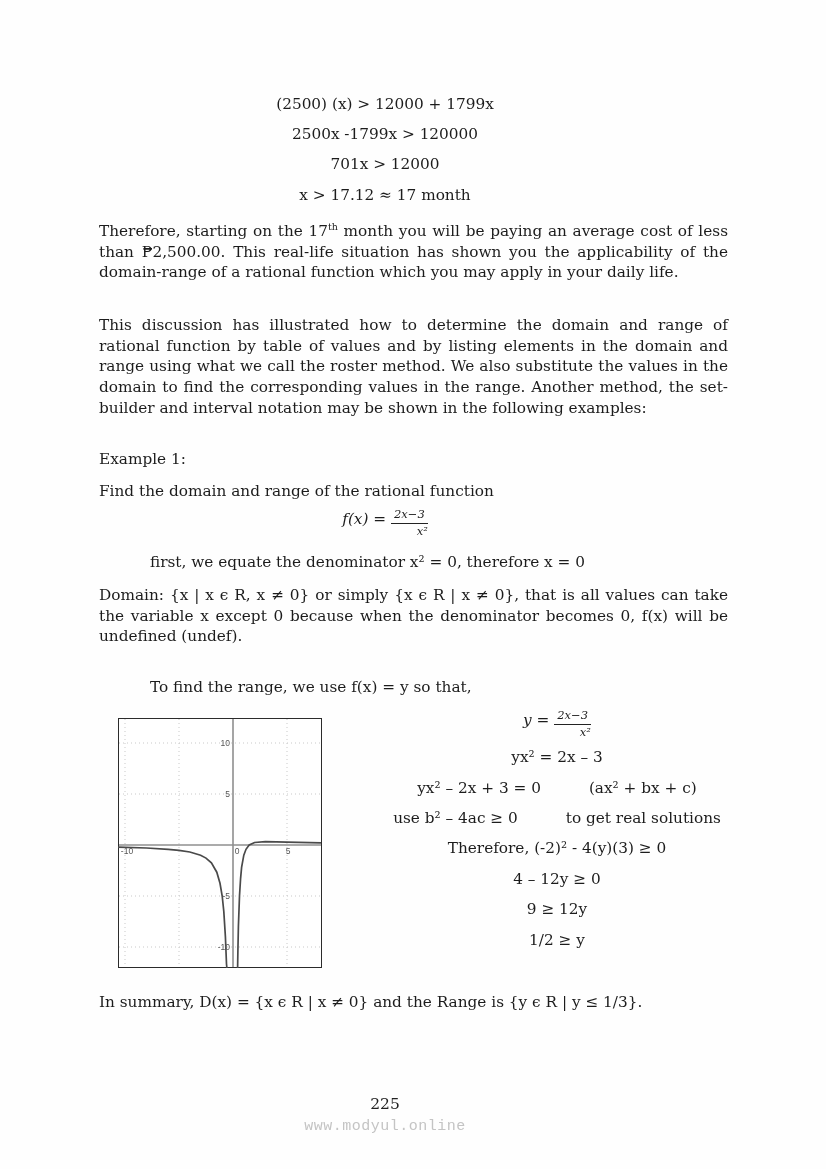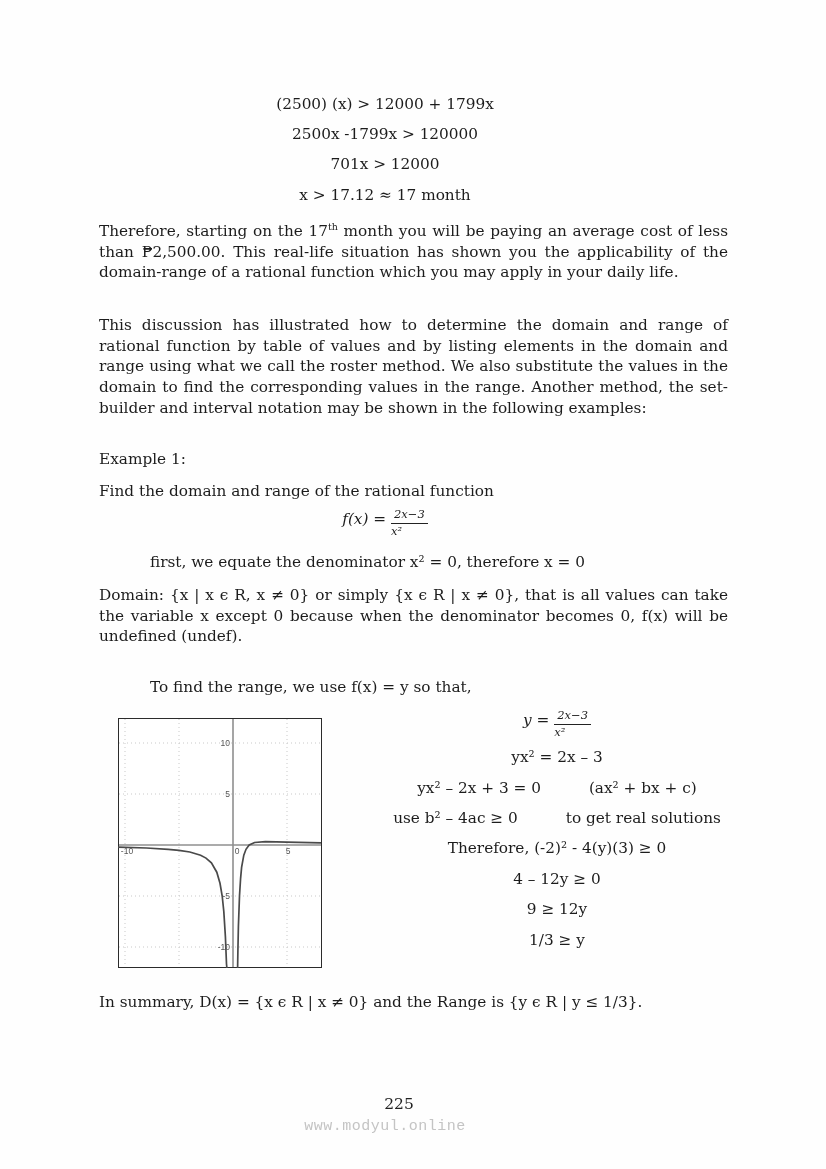--- a/index.html
+++ b/index.html
@@ -8,32 +8,32 @@
     position:relative; width:826px; height:1169px; margin:0 auto;
     background:#fefefe; font-family:"DejaVu Serif", serif;
     color:#1c1c1c; overflow:hidden;
   }
   .abs { position:absolute; }
   .centerband { left:0; width:770px; text-align:center; }
   .eq-top { top:89px; font-size:15.3px; line-height:30.2px; }
   .para { left:99px; width:629px; font-size:15.3px; line-height:20.7px; text-align:justify; }
   .plain { font-size:15.3px; }
   sup.sm { font-size:9.5px; vertical-align:super; line-height:0; }
-  .frac { display:inline-block; vertical-align:-0.95em; text-align:left;
+  .frac { display:inline-block; vertical-align:-0.95em; text-align:right;
           font-size:11.5px; line-height:1.2; font-style:italic; }
   .frac .num { display:block; border-bottom:1px solid #222; padding:0 3px 1px; }
   .frac .den { display:block; padding-top:1px; }
   .mathline { font-style:italic; font-size:15.3px; }
   .deriv { left:392px; width:330px; }
   .deriv .dline { display:flex; justify-content:center; align-items:center;
                   gap:48px; height:30.4px; font-size:15.3px; }
   .deriv .dline.tall { height:36px; }
   .deriv .side:empty { display:none; }
   .graph-wrap { top:718px; left:118px; width:204px; height:250px; }
-  .pageno { top:1095px; font-size:15.5px; color:#222;margin-left:14px; }
+  .pageno { top:1095px; font-size:15.5px; color:#222; }
   .watermark { top:1118px; font-size:15px; color:#c4c4c4;
                font-family:Liberation Mono, monospace; letter-spacing:0.5px; }
   .gtick { font-family:"Liberation Sans", sans-serif; font-size:8.5px; fill:#555; }
 </style>
 </head>
 <body>
 
 <div class="page">
 
   <div class="abs centerband eq-top">
@@ -120,21 +120,21 @@
     </div>
     <div class="dline">
       <span class="main">4 – 12y ≥ 0</span>
 
     </div>
     <div class="dline">
       <span class="main">9 ≥ 12y</span>
 
     </div>
     <div class="dline">
-      <span class="main">1/3 ≥ y</span>
+      <span class="main">1/2 ≥ y</span>
 
     </div>
   </div>
 
   <div class="abs plain" style="top:993px;left:99px;width:629px">In summary, D(x) = {x ϵ R | x ≠ 0} and the Range is {y ϵ R | y ≤ 1/3}.</div>
 
   <div class="abs centerband pageno">225</div>
   <div class="abs centerband watermark">www.modyul.online</div>
 
 </div>

